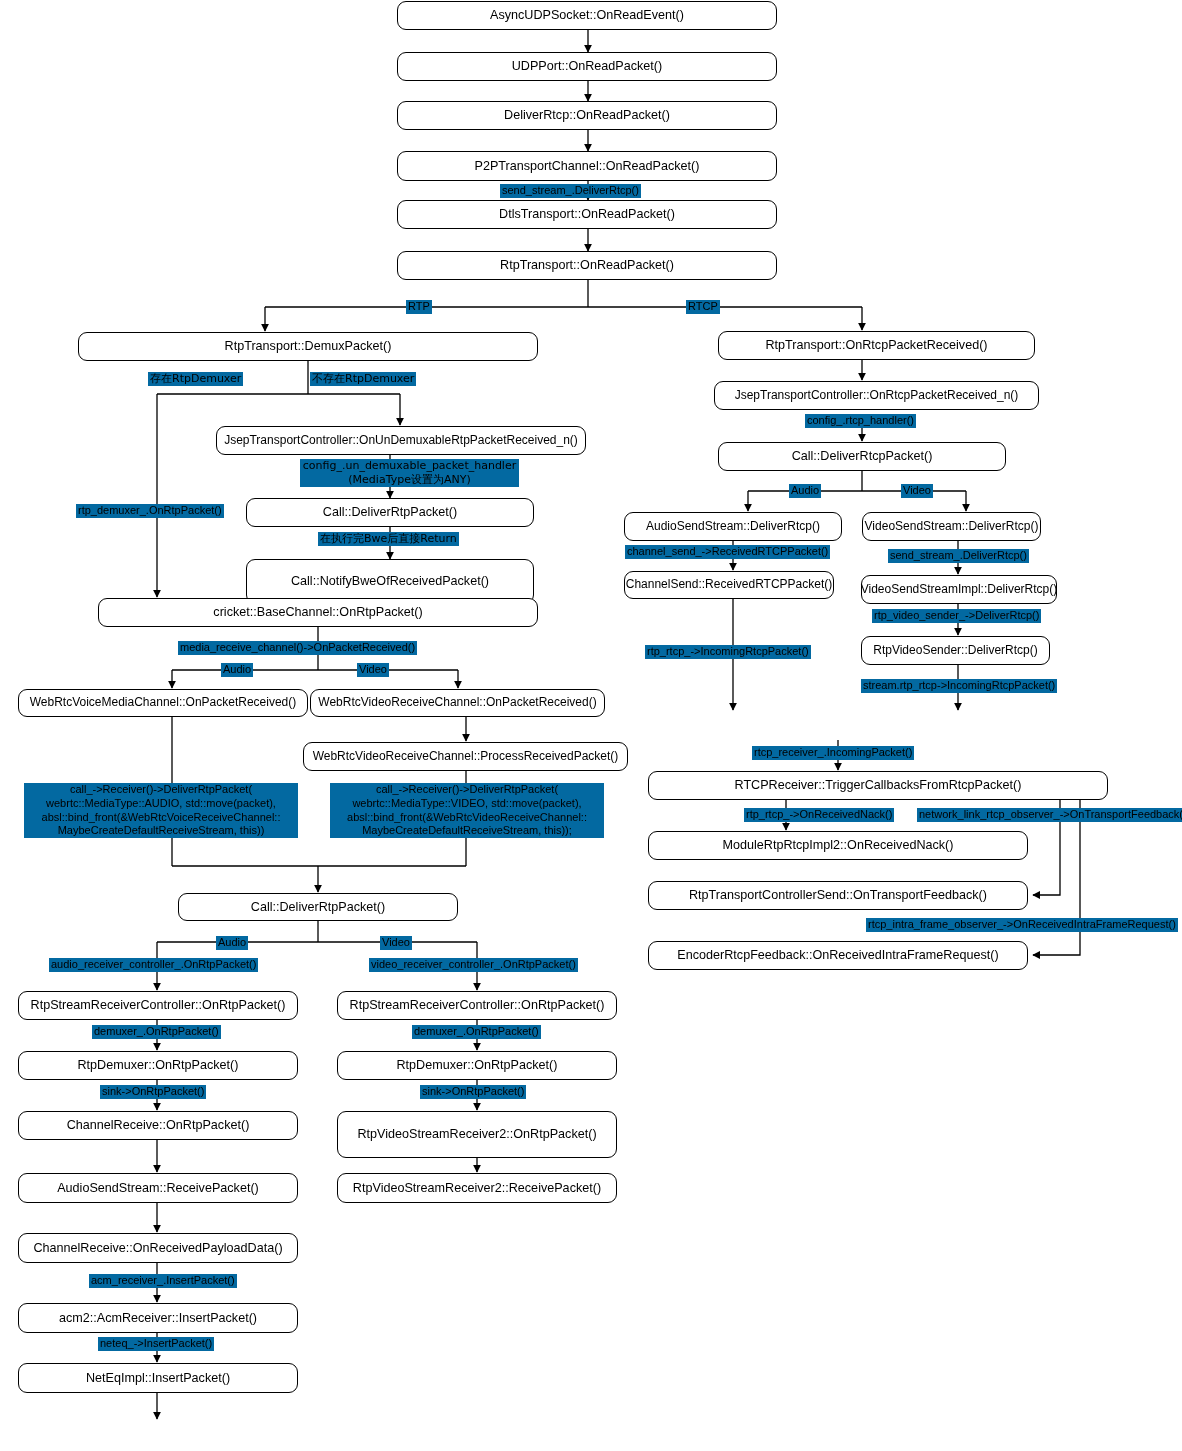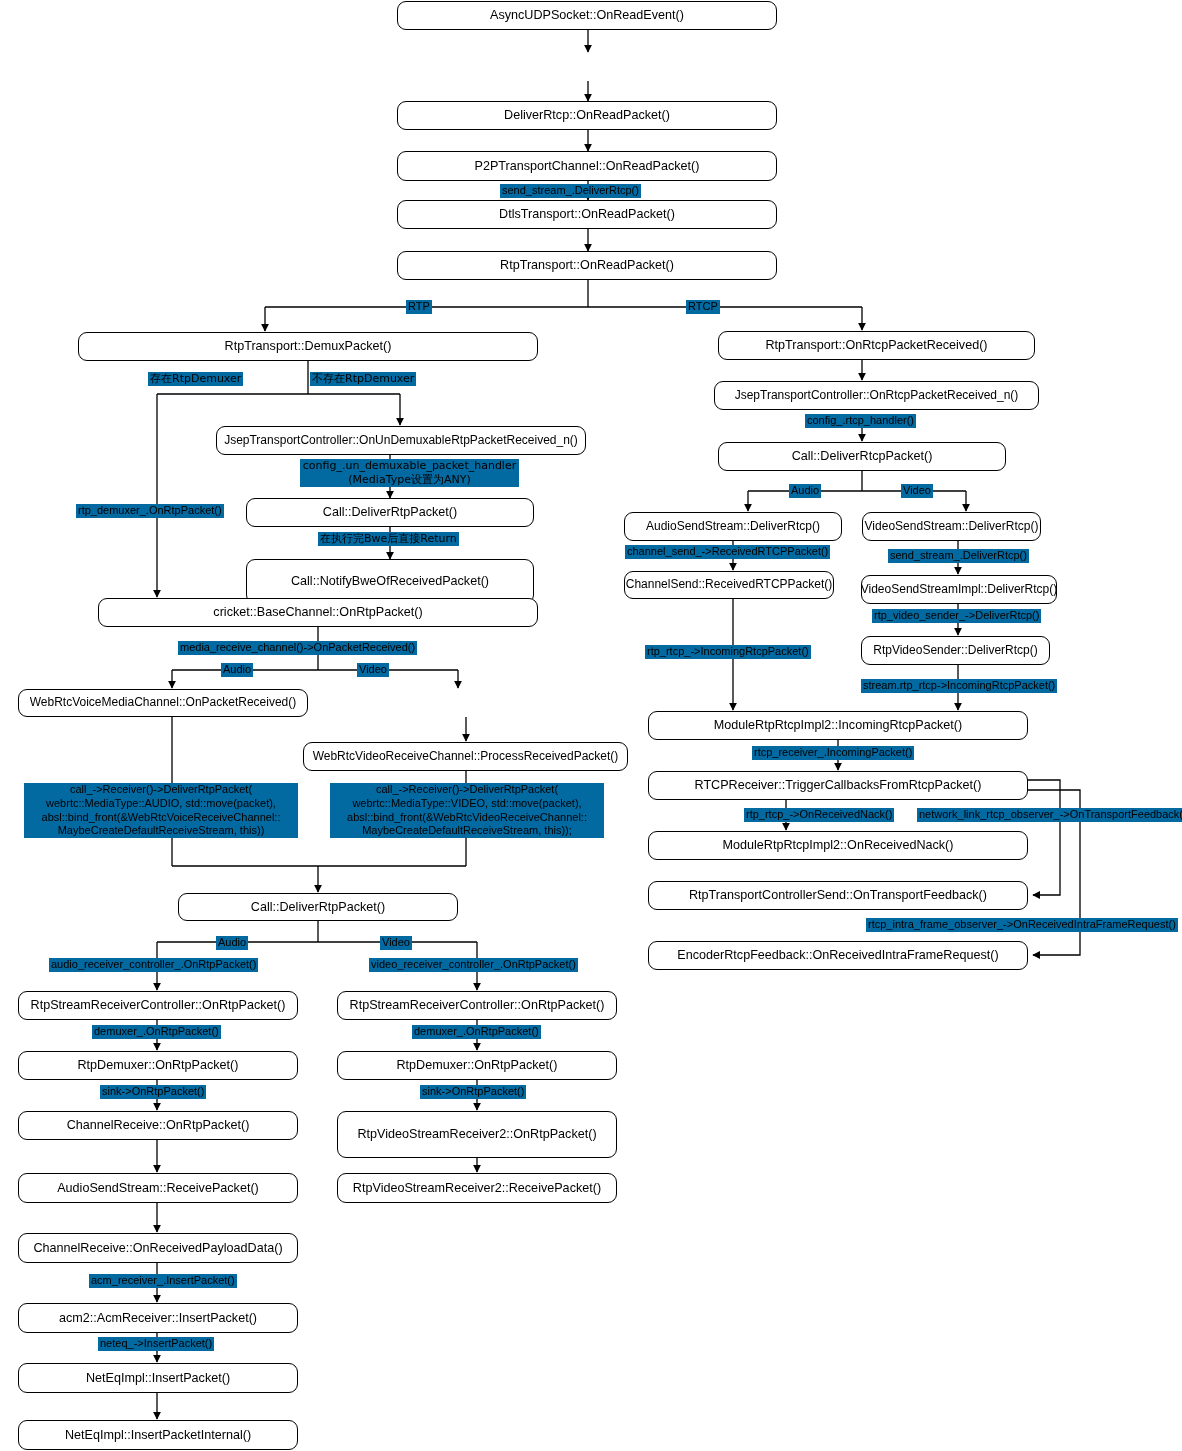--- a/index.html
+++ b/index.html
@@ -114,61 +114,61 @@
 
       <path d="M786,800 L786,830" marker-end="url(#ah)"></path>
 
       <path d="M1027,780 L1060,780 L1060,895 L1033,895" marker-end="url(#ah)"></path>
 
       <path d="M1027,790 L1080,790 L1080,955 L1033,955" marker-end="url(#ah)"></path>
     </g>
   </svg>
 
   <div class="node" style="left:397px;top:1px;width:380px;height:29px;">AsyncUDPSocket::OnReadEvent()</div>
+  <div class="node" style="left:397px;top:52px;width:380px;height:29px;">UDPPort::OnReadPacket()</div>
   <div class="node" style="left:397px;top:101px;width:380px;height:29px;">DeliverRtcp::OnReadPacket()</div>
   <div class="node" style="left:397px;top:151px;width:380px;height:30px;">P2PTransportChannel::OnReadPacket()</div>
   <div class="node" style="left:397px;top:200px;width:380px;height:29px;">DtlsTransport::OnReadPacket()</div>
   <div class="node" style="left:397px;top:251px;width:380px;height:29px;">RtpTransport::OnReadPacket()</div>
 
   <div class="node" style="left:78px;top:332px;width:460px;height:29px;">RtpTransport::DemuxPacket()</div>
   <div class="node" style="left:216px;top:426px;width:370px;height:29px;font-size:12px;">JsepTransportController::OnUnDemuxableRtpPacketReceived_n()</div>
   <div class="node" style="left:246px;top:498px;width:288px;height:29px;">Call::DeliverRtpPacket()</div>
   <div class="node" style="left:246px;top:559px;width:288px;height:45px;">Call::NotifyBweOfReceivedPacket()</div>
   <div class="node" style="left:98px;top:598px;width:440px;height:29px;">cricket::BaseChannel::OnRtpPacket()</div>
 
   <div class="node" style="left:18px;top:689px;width:290px;height:28px;font-size:12px;">WebRtcVoiceMediaChannel::OnPacketReceived()</div>
+  <div class="node" style="left:310px;top:689px;width:295px;height:28px;font-size:12px;">WebRtcVideoReceiveChannel::OnPacketReceived()</div>
   <div class="node" style="left:303px;top:742px;width:325px;height:29px;font-size:12px;">WebRtcVideoReceiveChannel::ProcessReceivedPacket()</div>
 
   <div class="node" style="left:178px;top:893px;width:280px;height:28px;">Call::DeliverRtpPacket()</div>
 
   <div class="node" style="left:18px;top:991px;width:280px;height:29px;">RtpStreamReceiverController::OnRtpPacket()</div>
   <div class="node" style="left:337px;top:991px;width:280px;height:29px;">RtpStreamReceiverController::OnRtpPacket()</div>
   <div class="node" style="left:18px;top:1051px;width:280px;height:29px;">RtpDemuxer::OnRtpPacket()</div>
   <div class="node" style="left:337px;top:1051px;width:280px;height:29px;">RtpDemuxer::OnRtpPacket()</div>
   <div class="node" style="left:18px;top:1111px;width:280px;height:29px;">ChannelReceive::OnRtpPacket()</div>
   <div class="node" style="left:337px;top:1111px;width:280px;height:47px;">RtpVideoStreamReceiver2::OnRtpPacket()</div>
   <div class="node" style="left:18px;top:1173px;width:280px;height:30px;">AudioSendStream::ReceivePacket()</div>
   <div class="node" style="left:337px;top:1173px;width:280px;height:30px;">RtpVideoStreamReceiver2::ReceivePacket()</div>
   <div class="node" style="left:18px;top:1233px;width:280px;height:30px;">ChannelReceive::OnReceivedPayloadData()</div>
   <div class="node" style="left:18px;top:1303px;width:280px;height:30px;">acm2::AcmReceiver::InsertPacket()</div>
   <div class="node" style="left:18px;top:1363px;width:280px;height:30px;">NetEqImpl::InsertPacket()</div>
-  <div class="node" style="left:18px;top:1420px;width:280px;height:30px;">NetEqImpl::InsertPacketInternal()</div>
 
   <div class="node" style="left:718px;top:331px;width:317px;height:29px;">RtpTransport::OnRtcpPacketReceived()</div>
   <div class="node" style="left:714px;top:381px;width:325px;height:29px;font-size:12px;">JsepTransportController::OnRtcpPacketReceived_n()</div>
   <div class="node" style="left:718px;top:442px;width:288px;height:29px;">Call::DeliverRtcpPacket()</div>
 
   <div class="node" style="left:624px;top:512px;width:218px;height:29px;font-size:12px;">AudioSendStream::DeliverRtcp()</div>
   <div class="node" style="left:862px;top:512px;width:179px;height:29px;font-size:12px;">VideoSendStream::DeliverRtcp()</div>
   <div class="node" style="left:624px;top:571px;width:210px;height:28px;font-size:12px;">ChannelSend::ReceivedRTCPPacket()</div>
   <div class="node" style="left:861px;top:575px;width:196px;height:29px;font-size:12px;">VideoSendStreamImpl::DeliverRtcp()</div>
   <div class="node" style="left:861px;top:636px;width:189px;height:29px;font-size:12px;">RtpVideoSender::DeliverRtcp()</div>
 
-  <div class="node" style="left:648px;top:711px;width:380px;height:29px;">ModuleRtpRtcpImpl2::IncomingRtcpPacket()</div>
-  <div class="node" style="left:648px;top:771px;width:380px;height:29px;">RTCPReceiver::TriggerCallbacksFromRtcpPacket()</div>
+  <div class="node" style="left:648px;top:771px;width:460px;height:29px;">RTCPReceiver::TriggerCallbacksFromRtcpPacket()</div>
   <div class="node" style="left:648px;top:831px;width:380px;height:29px;">ModuleRtpRtcpImpl2::OnReceivedNack()</div>
   <div class="node" style="left:648px;top:881px;width:380px;height:29px;">RtpTransportControllerSend::OnTransportFeedback()</div>
   <div class="node" style="left:648px;top:941px;width:380px;height:29px;">EncoderRtcpFeedback::OnReceivedIntraFrameRequest()</div>
 
   <div class="elabel" style="left:500px;top:184px;">send_stream_.DeliverRtcp()</div>
   <div class="elabel" style="left:406px;top:300px;">RTP</div>
   <div class="elabel" style="left:686px;top:300px;">RTCP</div>
   <div class="elabel cjk" style="left:148px;top:372px;">存在RtpDemuxer</div>
   <div class="elabel cjk" style="left:310px;top:372px;">不存在RtpDemuxer</div>
   <div class="elabel cjk" style="left:300px;top:459px;width:215px;">config_.un_demuxable_packet_handler

